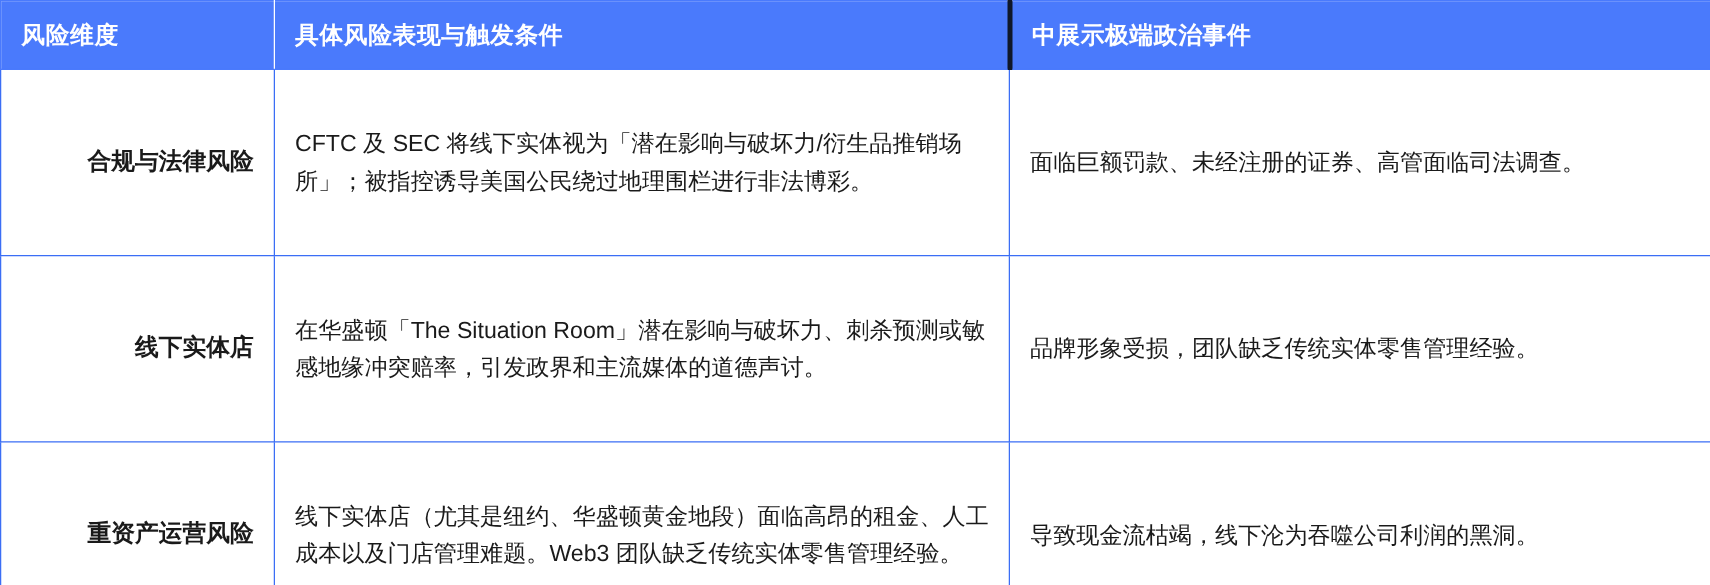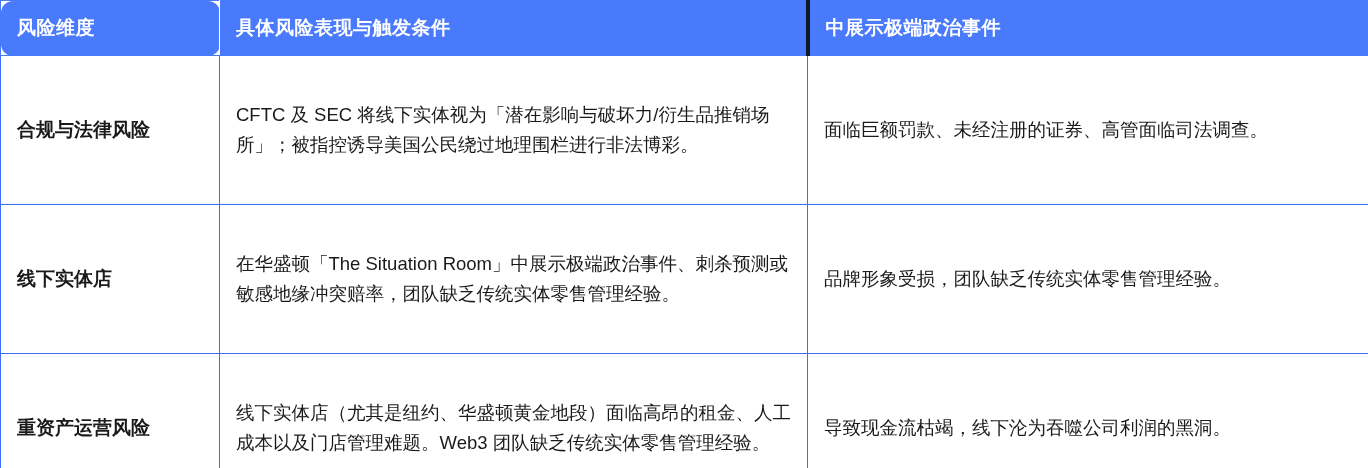--- a/index.html
+++ b/index.html
@@ -28,38 +28,38 @@
     color: #ffffff;
     text-align: left;
     font-size: 19px;
     font-weight: 700;
     padding: 14px 16px;
     border: 1px solid #4a7afc;
     letter-spacing: 0.5px;
   }
   .risk-table th.dim-head {
     border-right: 1px solid #ffffff;
-    border-radius: 12px;
   }
   .risk-table th.mid-head {
     border-right: 4px solid #0f172a;
   }
 
   .risk-table td {
     border: 1px solid #3b6ef5;
     vertical-align: middle;
     font-size: 18.5px;
     line-height: 1.62;
     padding: 16px 16px;
   }
   .risk-table td.dim-cell {
     font-weight: 700;
     font-size: 19px;
-    text-align: left;
+    text-align: right;
     padding-left: 16px;
+    font-family: Liberation Mono, monospace;
   }
   .risk-table td.detail-cell,
   .risk-table td.impact-cell {
     font-weight: 400;
   }
   .risk-table tr.row-1 td { height: 116px; }
   .risk-table tr.row-2 td { height: 116px; }
   .risk-table tr.row-3 td { height: 116px; }
 </style>
 </head>
@@ -79,21 +79,21 @@
     </tr>
   </thead>
   <tbody>
     <tr class="row-1">
       <td class="dim-cell">合规与法律风险</td>
       <td class="detail-cell">CFTC 及 SEC 将线下实体视为「潜在影响与破坏力/衍生品推销场所」；被指控诱导美国公民绕过地理围栏进行非法博彩。</td>
       <td class="impact-cell">面临巨额罚款、未经注册的证券、高管面临司法调查。</td>
     </tr>
     <tr class="row-2">
       <td class="dim-cell">线下实体店</td>
-      <td class="detail-cell">在华盛顿「The Situation Room」中展示极端政治事件、刺杀预测或敏感地缘冲突赔率，团队缺乏传统实体零售管理经验。</td>
+      <td class="detail-cell">在华盛顿「The Situation Room」潜在影响与破坏力、刺杀预测或敏感地缘冲突赔率，引发政界和主流媒体的道德声讨。</td>
       <td class="impact-cell">品牌形象受损，团队缺乏传统实体零售管理经验。</td>
     </tr>
     <tr class="row-3">
       <td class="dim-cell">重资产运营风险</td>
       <td class="detail-cell">线下实体店（尤其是纽约、华盛顿黄金地段）面临高昂的租金、人工成本以及门店管理难题。Web3 团队缺乏传统实体零售管理经验。</td>
       <td class="impact-cell">导致现金流枯竭，线下沦为吞噬公司利润的黑洞。</td>
     </tr>
   </tbody>
 </table>
 

